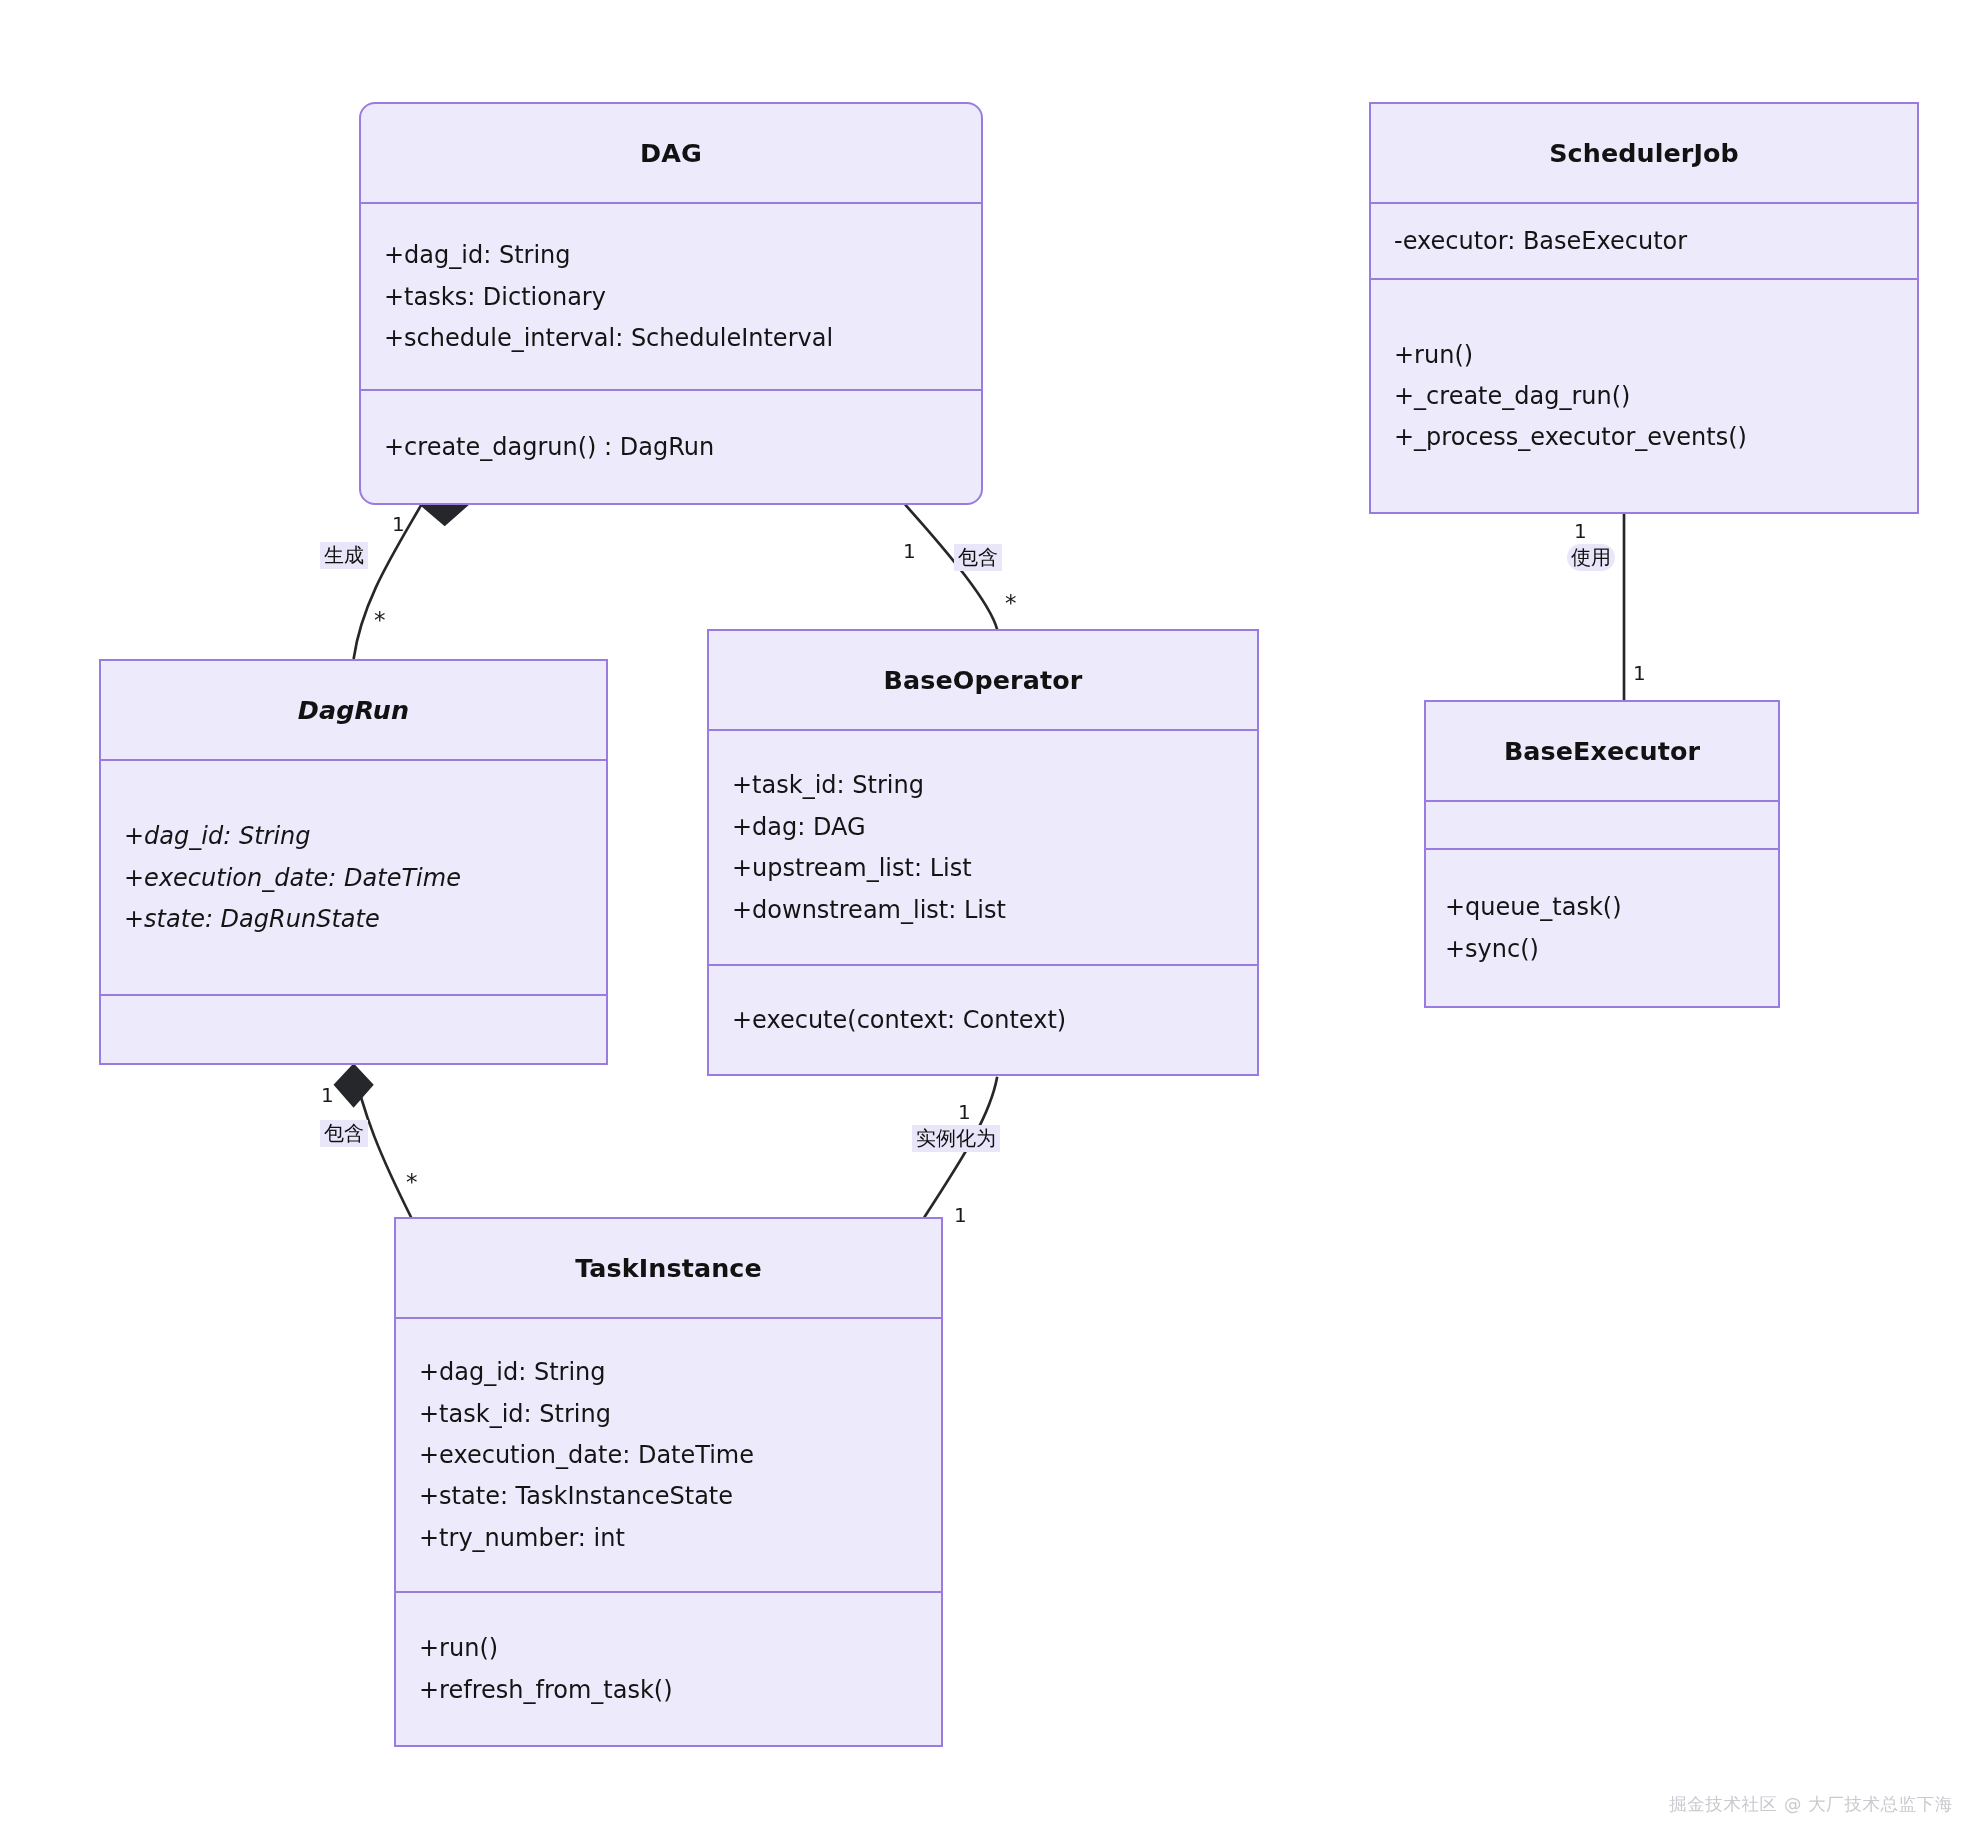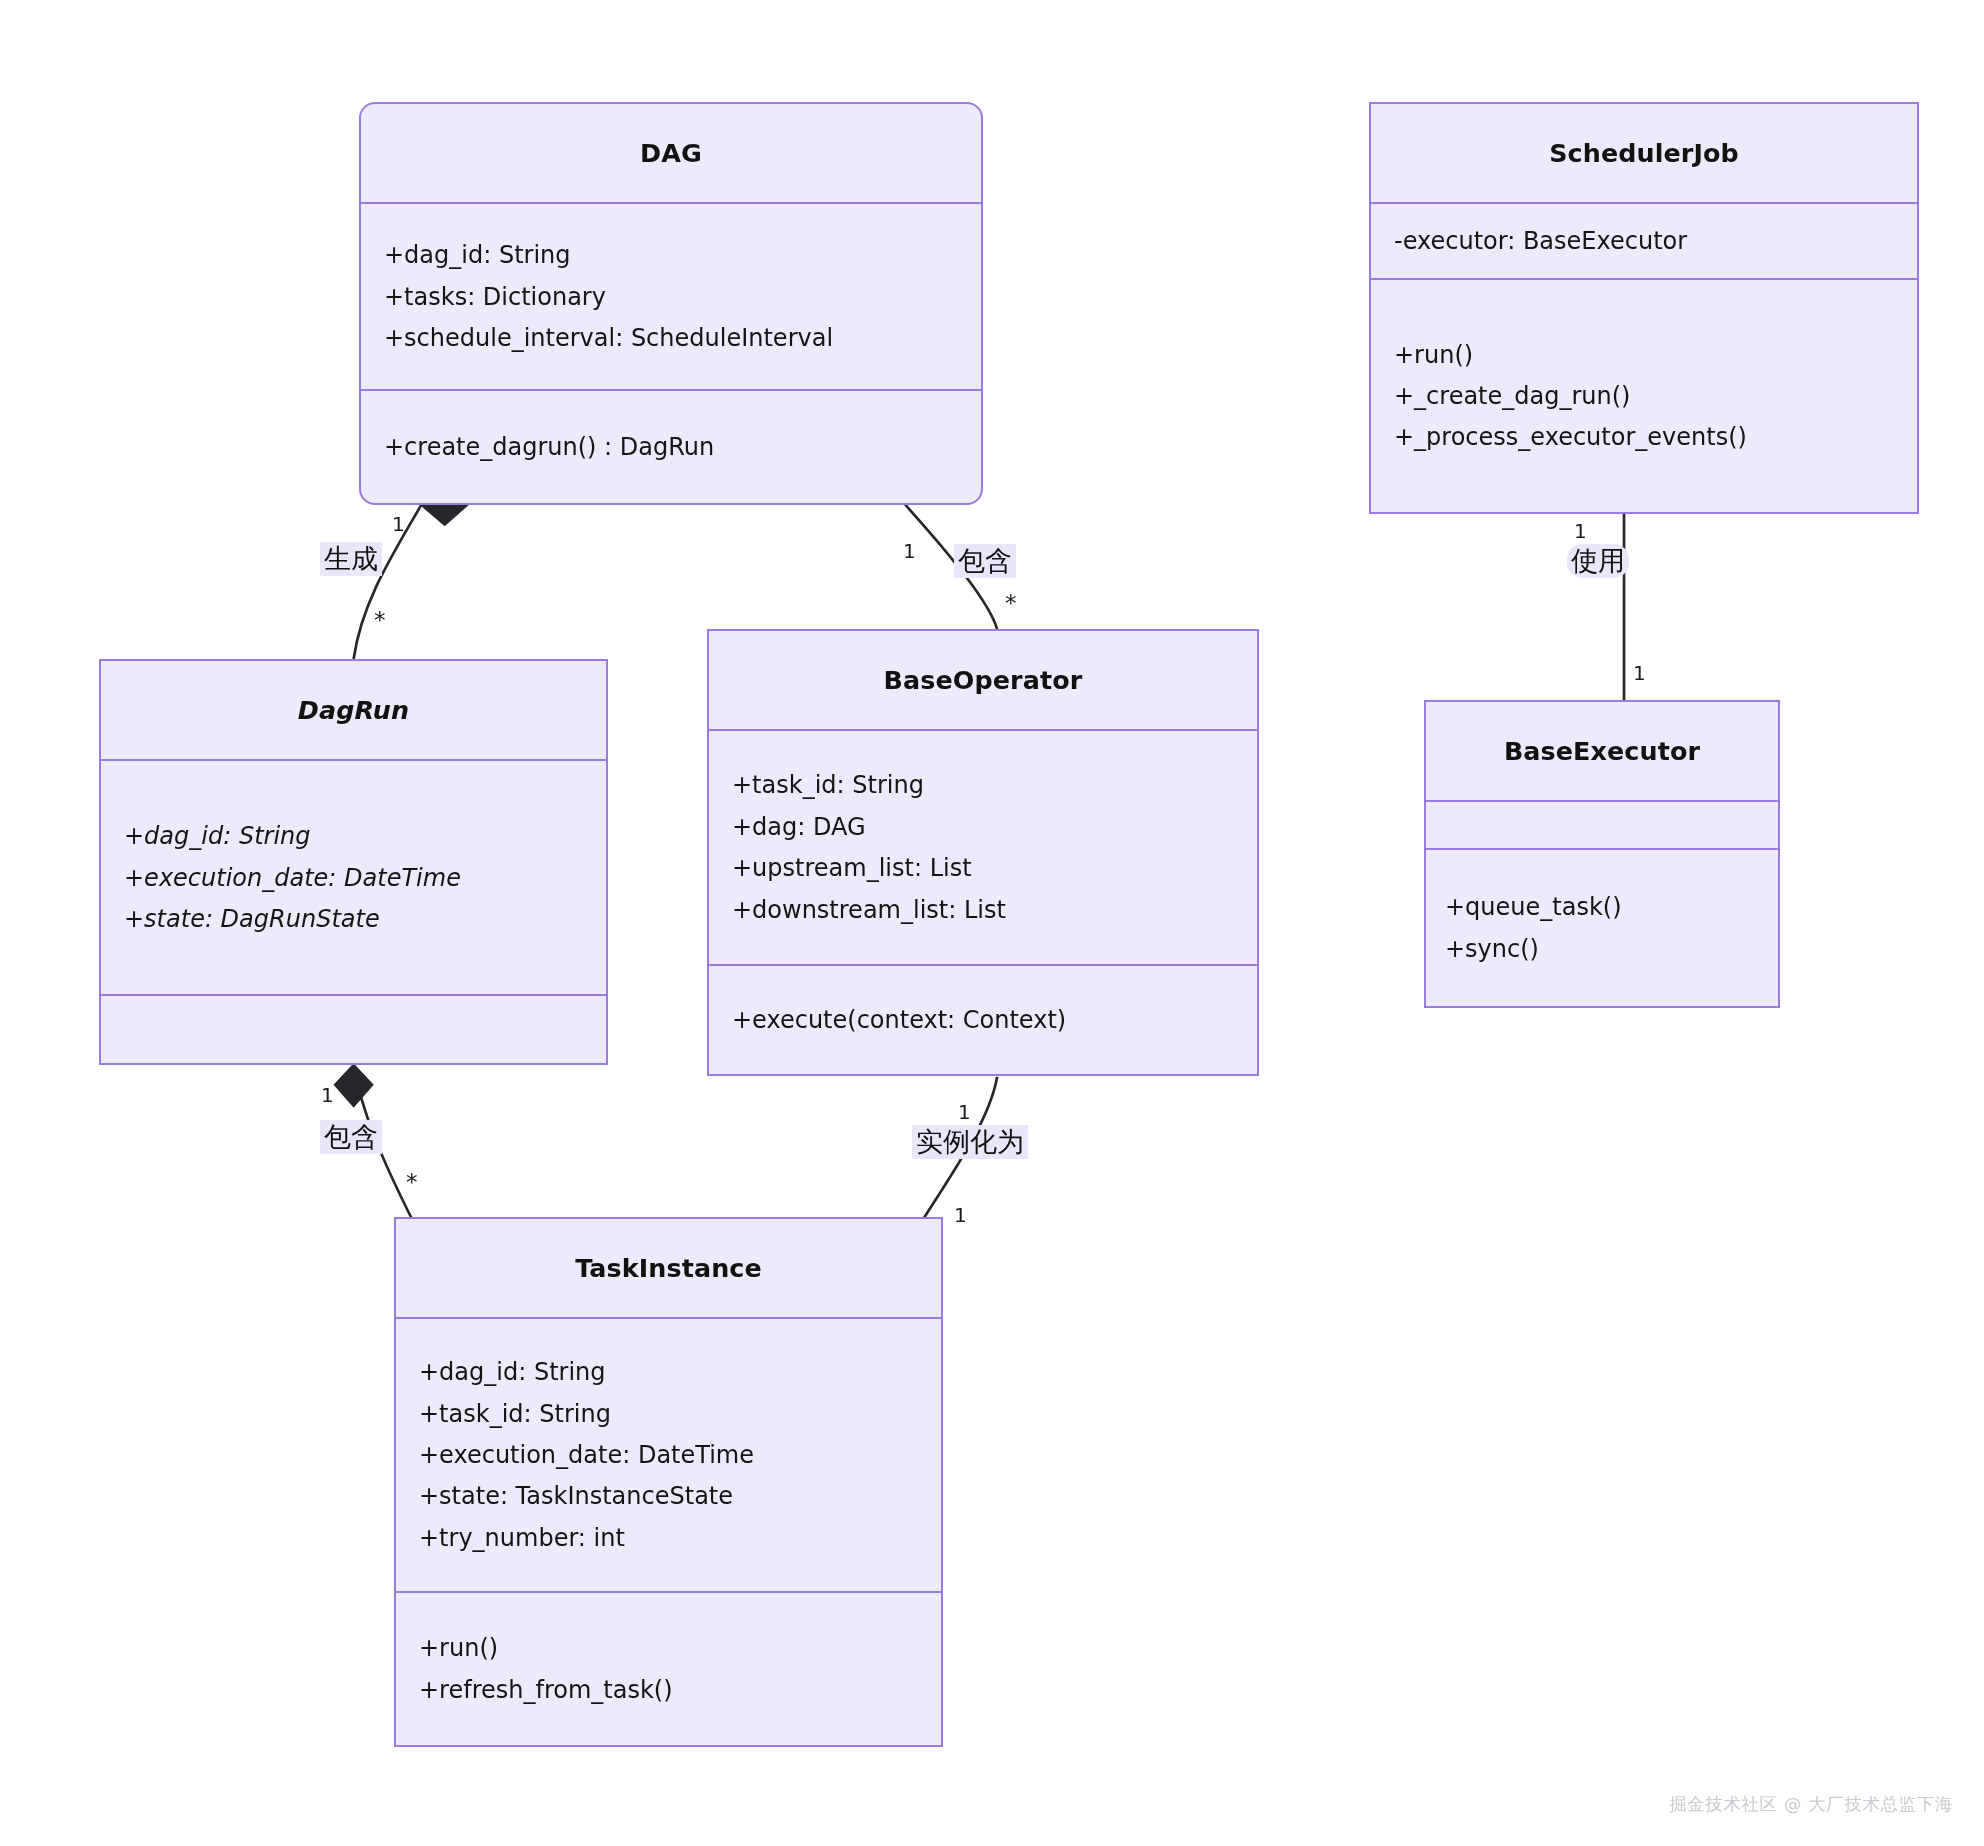--- a/index.html
+++ b/index.html
@@ -55,21 +55,21 @@
     padding: 8.7px 0;
     white-space: nowrap;
   }
   .uml-compartment.empty { min-height: 42px; }
 
   
   .rel-label {
     position: absolute;
     background: #E9E6FA;
     color: #101010;
-    font-size: 27px;
+    font-size: 20px;
     line-height: 1.06;
     padding: 2.7px 4px;
     white-space: nowrap;
     z-index: 9;
   }
   .mult {
     position: absolute;
     font-size: 20px;
     color: #1a1a1a;
     line-height: 1;

